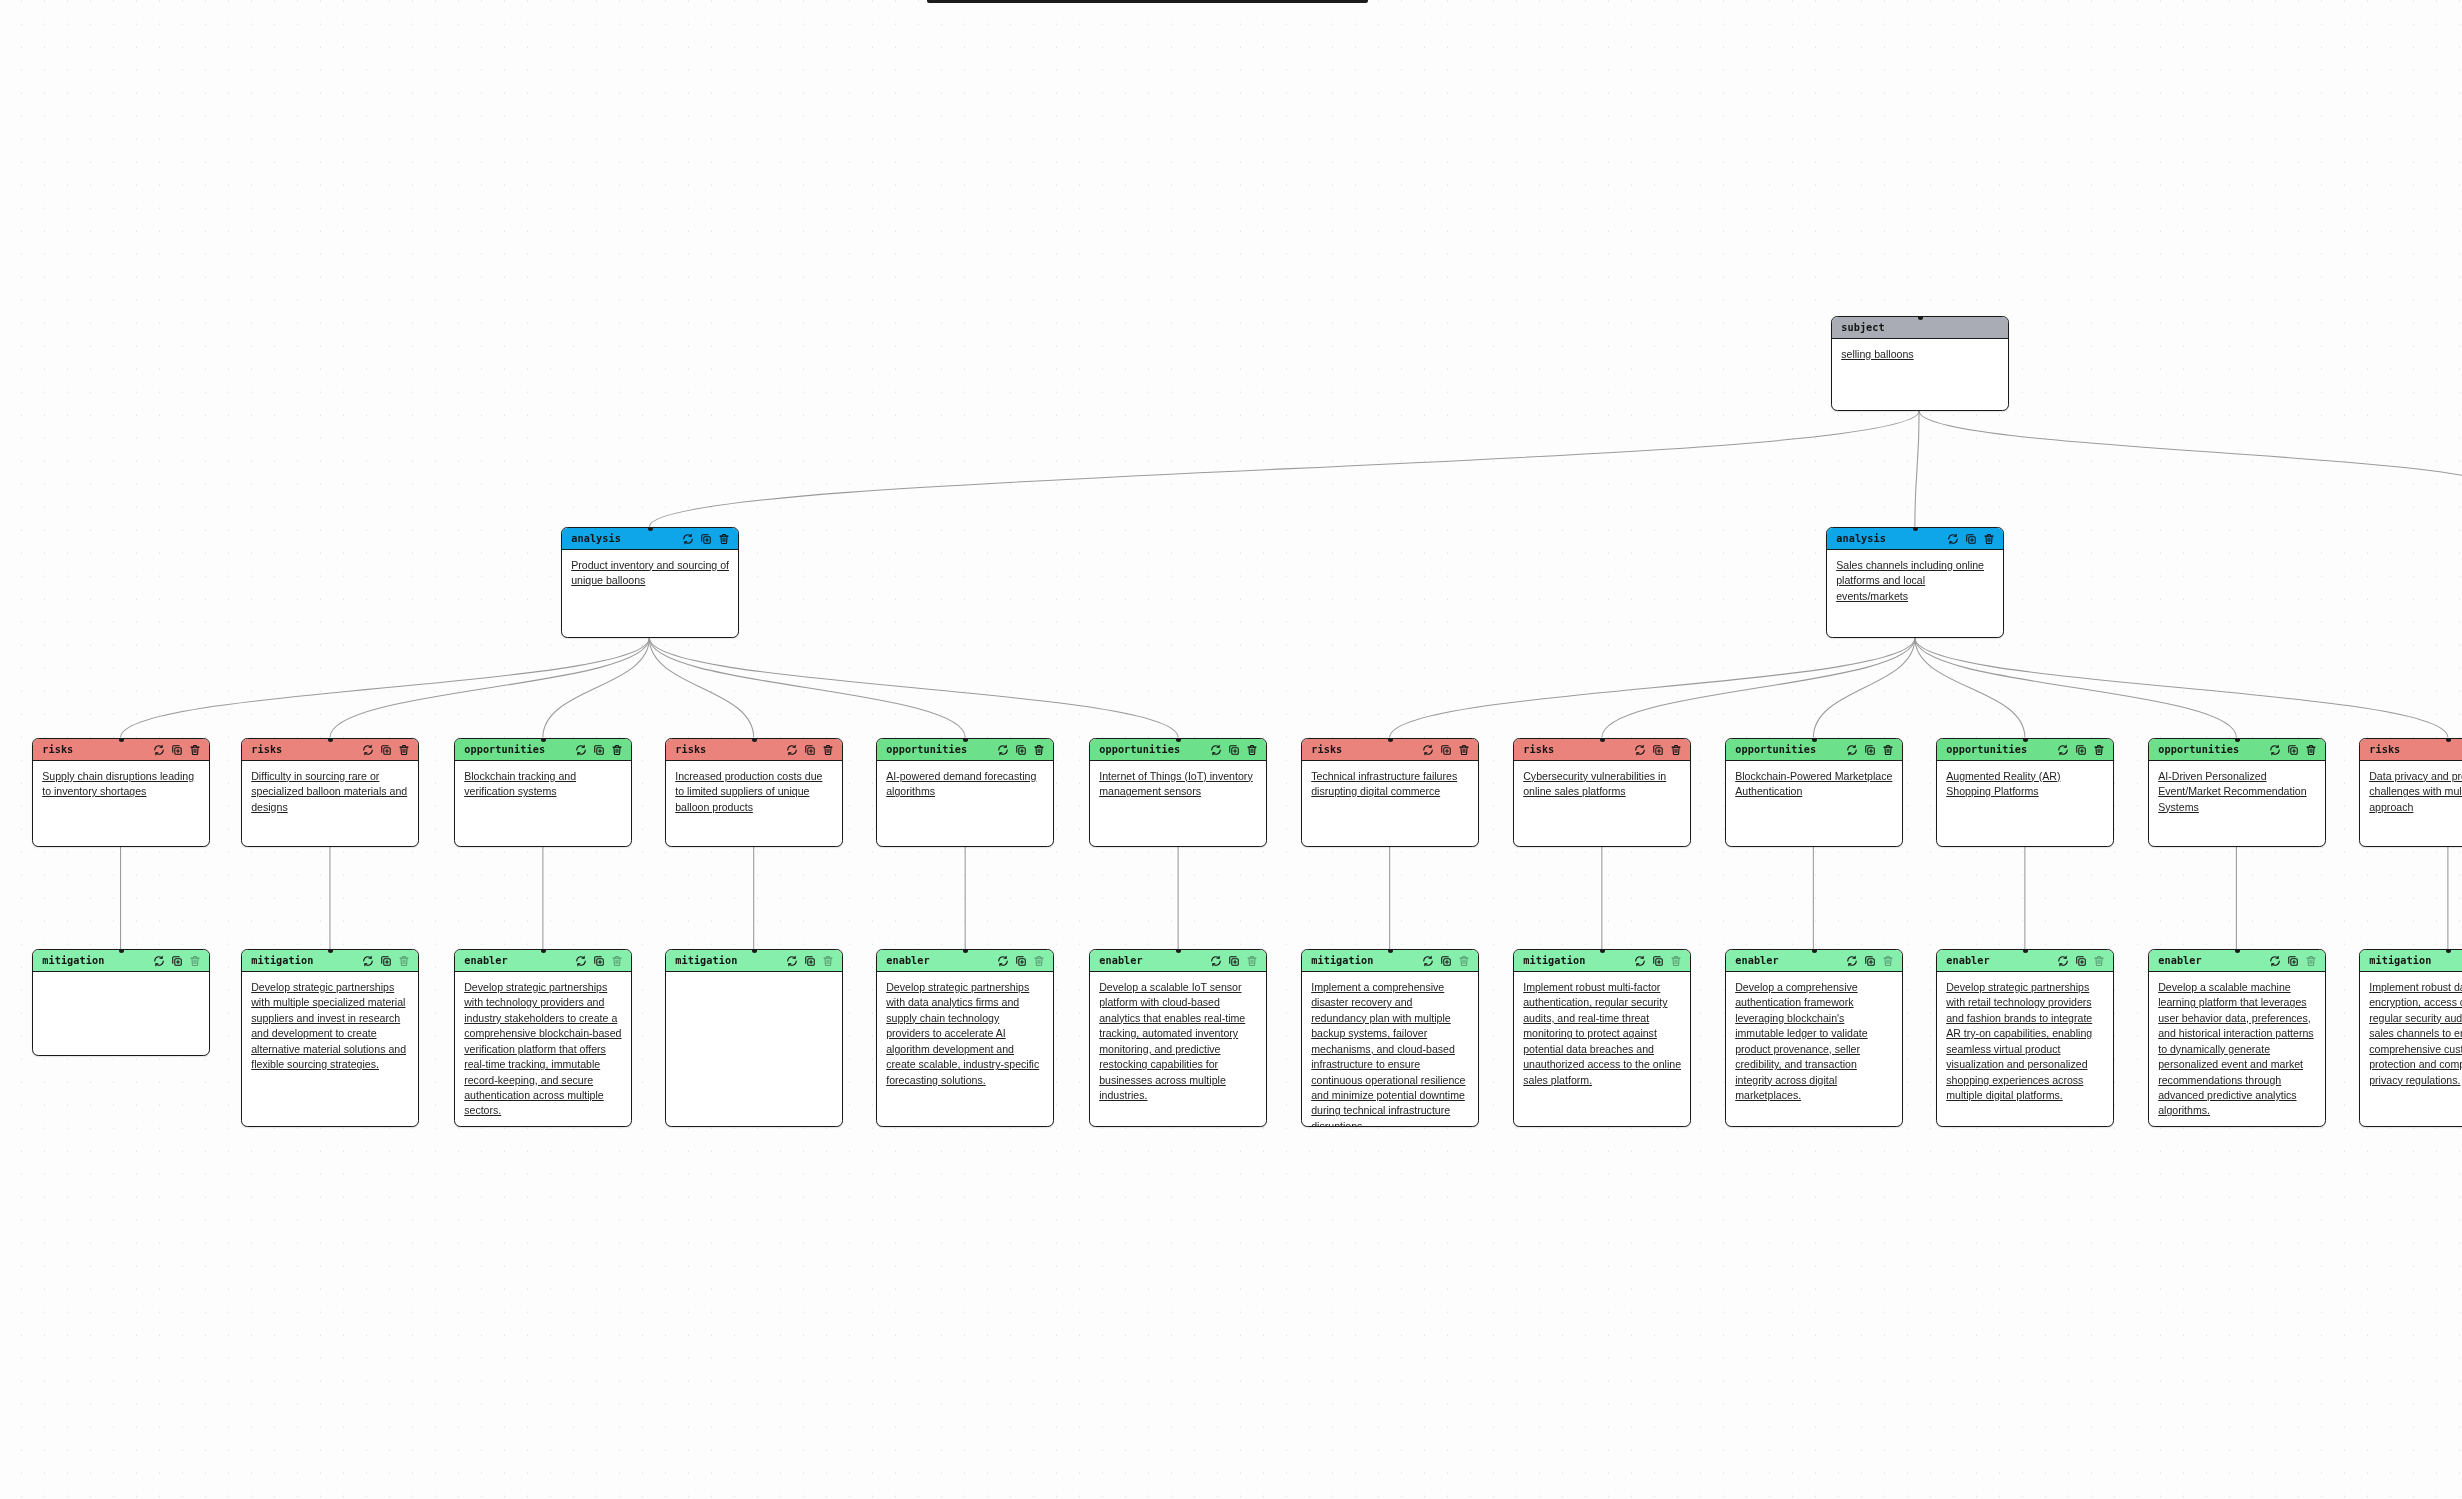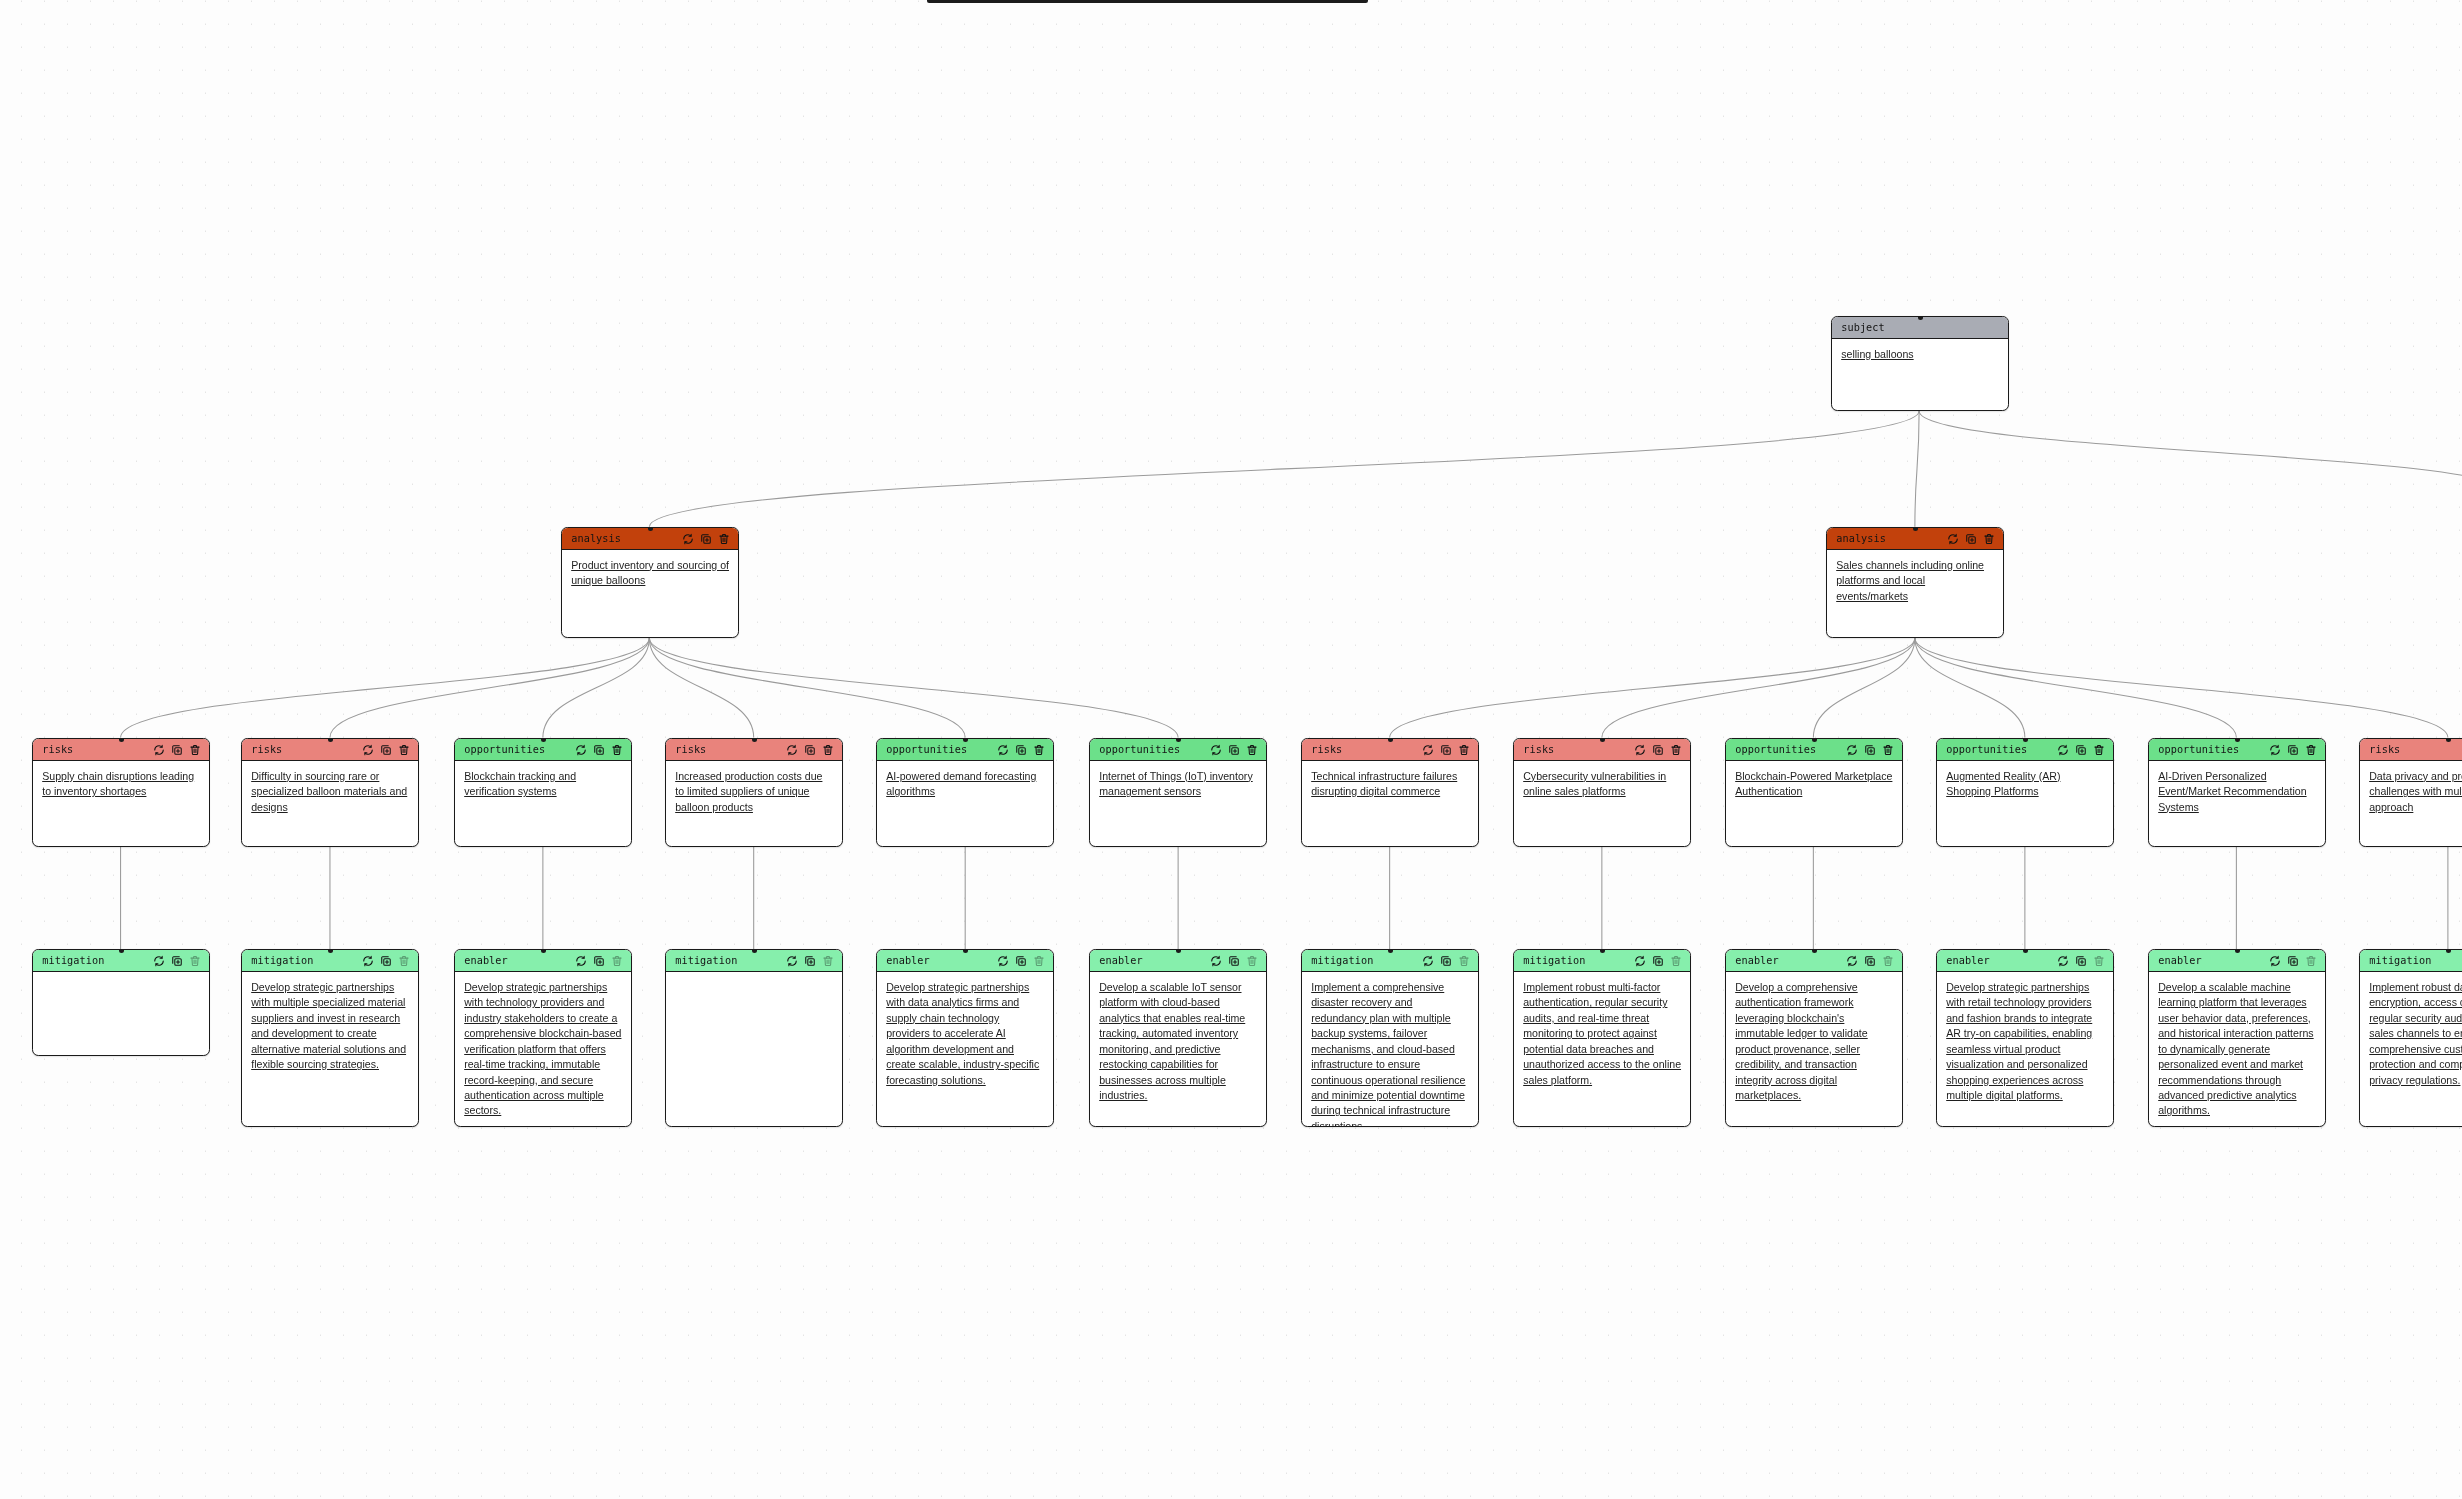--- a/index.html
+++ b/index.html
@@ -33,20 +33,21 @@
     border-radius: 6.3px;
     overflow: hidden;
     box-shadow: 0 0.7px 1.4px rgba(0,0,0,0.10);
   }
   .node-header {
     display: flex;
     align-items: center;
     height: 22px;
     padding: 0 7.8px 0 9.2px;
     border-bottom: 1.1px solid #1a1a1a;
+    font-weight: bold;
   }
   .node-type {
     font-family: "DejaVu Sans Mono", "Liberation Mono", monospace;
     font-size: 10.2px;
     color: #141414;
     letter-spacing: 0.1px;
     white-space: nowrap;
   }
   .node-actions {
     margin-left: auto;
@@ -62,21 +63,21 @@
     padding: 7.8px 8.5px 7px 9.2px;
     font-size: 10.6px;
     line-height: 1.46;
     color: #1e1e1e;
     word-wrap: break-word;
     text-decoration: underline;
   }
 
   
   .t-subject       .node-header { background: #a9acb4; }
-  .t-analysis      .node-header { background: #c2410c; }
+  .t-analysis      .node-header { background: #0ea5e9; }
   .t-risks         .node-header { background: #e9837c; }
   .t-opportunities .node-header { background: #6ce08a; gap: 6px; }
   .t-mitigation    .node-header,
   .t-enabler       .node-header { background: #86efac; }
 
   .port {
     position: absolute;
     width: 5px; height: 5px;
     background: #1a1a1a;
     border-radius: 50%;

